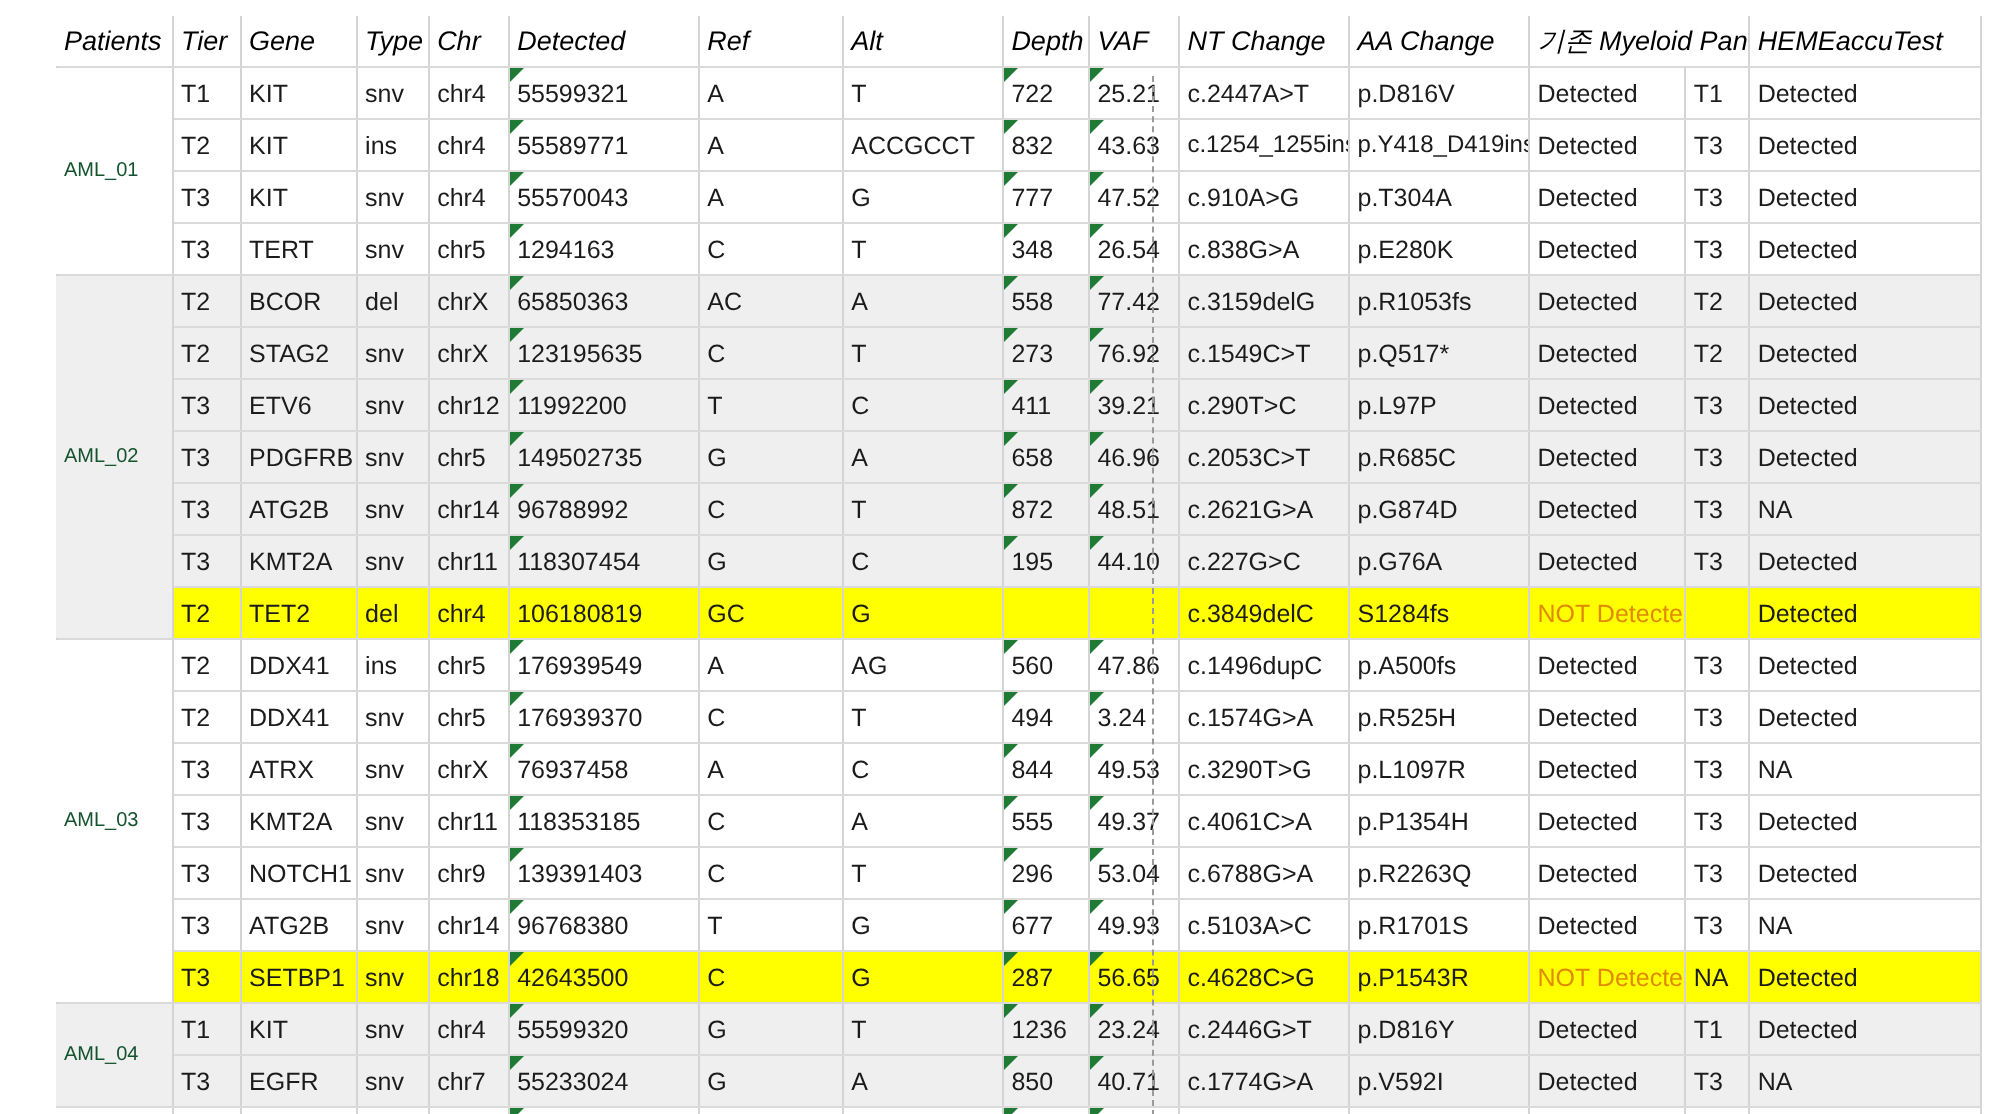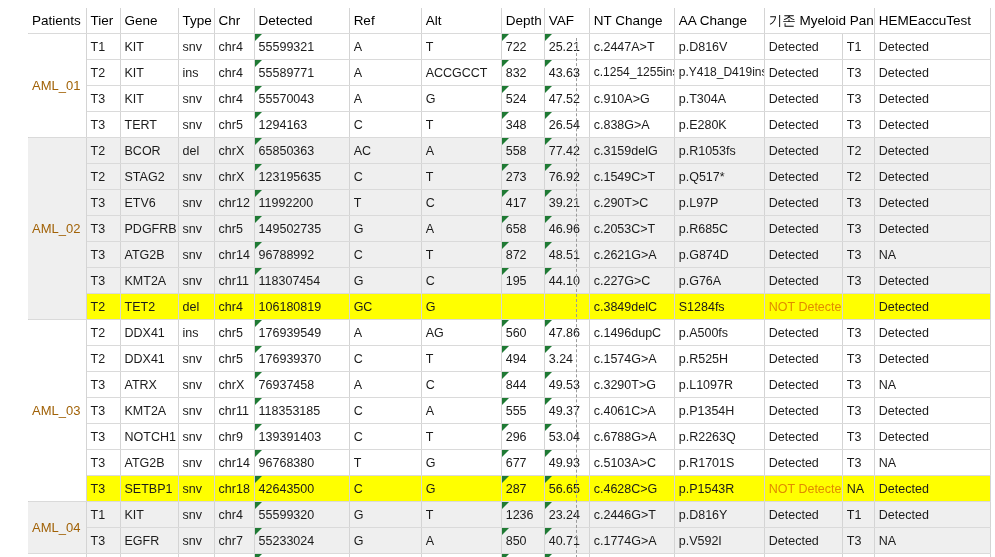--- a/index.html
+++ b/index.html
@@ -36,20 +36,21 @@
   }
   
   thead th{
     font-weight:bold;
     font-size:13.5px;
     color:#000000;
     height:26px;
     border-bottom:1.6px solid #000000;
     border-right:1px solid #c9c9c9;
     background:#ffffff;
+    font-style:italic;
   }
   thead th.nogapR{border-right:none;}
   
   col.c-pat{width:58px;}
   col.c-tier{width:34px;}
   col.c-gene{width:58px;}
   col.c-type{width:36px;}
   col.c-chr{width:40px;}
   col.c-pos{width:95px;}
   col.c-ref{width:72px;}
@@ -68,22 +69,22 @@
   
   tr.hl td{background:#ffff00 !important;}
   td.notdet{color:#e08a00;}
   tr.hl td.notdet{color:#e08a00;}
 
   
   td.patient{
     text-align:center;
     vertical-align:middle;
     border-right:1px solid #cccccc;
-    font-size:13px;
-    color:#a16207;
+    font-size:10px;
+    color:#14532d;
   }
   td.patient.band{background:#efefef;}
   td.patient.plain{background:#ffffff;}
 
   
   td.mark::before{
     content:"";
     position:absolute;
     left:0;top:0;
     width:0;height:0;
@@ -190,21 +191,21 @@
           <td>Detected</td>
         </tr>
         <tr class="plain">
           <td>T3</td>
           <td>KIT</td>
           <td>snv</td>
           <td>chr4</td>
           <td class="mark">55570043</td>
           <td>A</td>
           <td>G</td>
-          <td class="mark">524</td>
+          <td class="mark">777</td>
           <td class="mark">47.52</td>
           <td class="">c.910A&gt;G</td>
           <td class="">p.T304A</td>
           <td class="">Detected</td>
           <td>T3</td>
           <td>Detected</td>
         </tr>
         <tr class="plain">
           <td>T3</td>
           <td>TERT</td>
@@ -255,21 +256,21 @@
           <td>Detected</td>
         </tr>
         <tr class="band">
           <td>T3</td>
           <td>ETV6</td>
           <td>snv</td>
           <td>chr12</td>
           <td class="mark">11992200</td>
           <td>T</td>
           <td>C</td>
-          <td class="mark">417</td>
+          <td class="mark">411</td>
           <td class="mark">39.21</td>
           <td class="">c.290T&gt;C</td>
           <td class="">p.L97P</td>
           <td class="">Detected</td>
           <td>T3</td>
           <td>Detected</td>
         </tr>
         <tr class="band">
           <td>T3</td>
           <td>PDGFRB</td>

